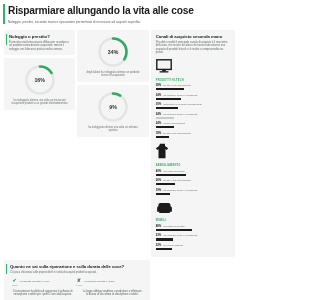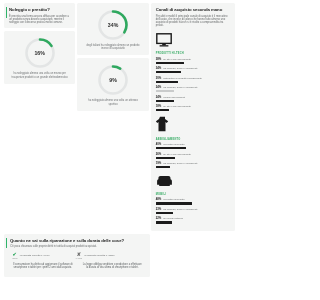--- a/index.html
+++ b/index.html
@@ -102,20 +102,25 @@
   .brow-pct { font-size: 2.8px; font-weight: bold; color: #1f1f1f; }
   .brow-txt { font-size: 2.5px; color: #6a6d6e; line-height: 3px; }
   .bbar { height: 2.2px; background: #1b1b1b; margin-top: 1px; border-radius: 0.3px; }
   .bbar.soft { background: #c9cbcb; }
 </style>
 </head>
 <body>
 
 <div class="page">
 
+  <div class="header">
+    <div class="header-rule"></div>
+    <div class="title">Risparmiare allungando la vita alle cose</div>
+    <div class="subtitle">Noleggio, prestito, seconda mano e riparazione permettono di rinunciare ad acquisti superflui.</div>
+  </div>
 
   <div class="cols">
 
     <div class="colA">
       <div class="panel">
         <div class="panel-rule"></div>
         <div class="sec-title">Noleggio o prestito?</div>
         <div class="sec-body">È prevista una forma ancora diffusa per accedere a un prodotto senza doverlo acquistare, mentre il noleggio con il decorso pratica molto comune.</div>
       </div>
 

